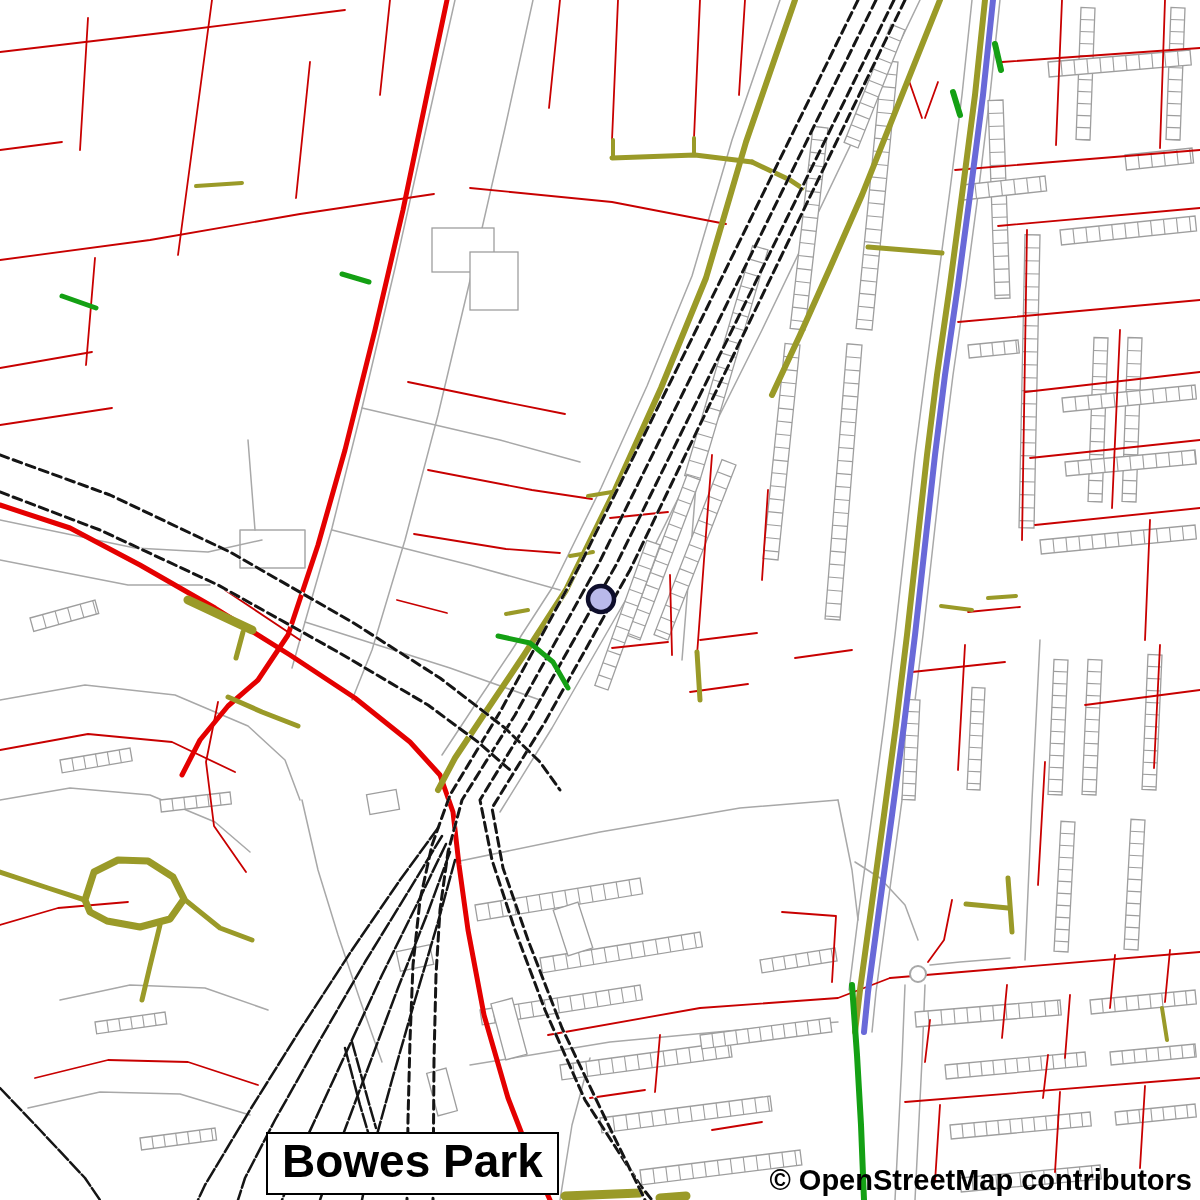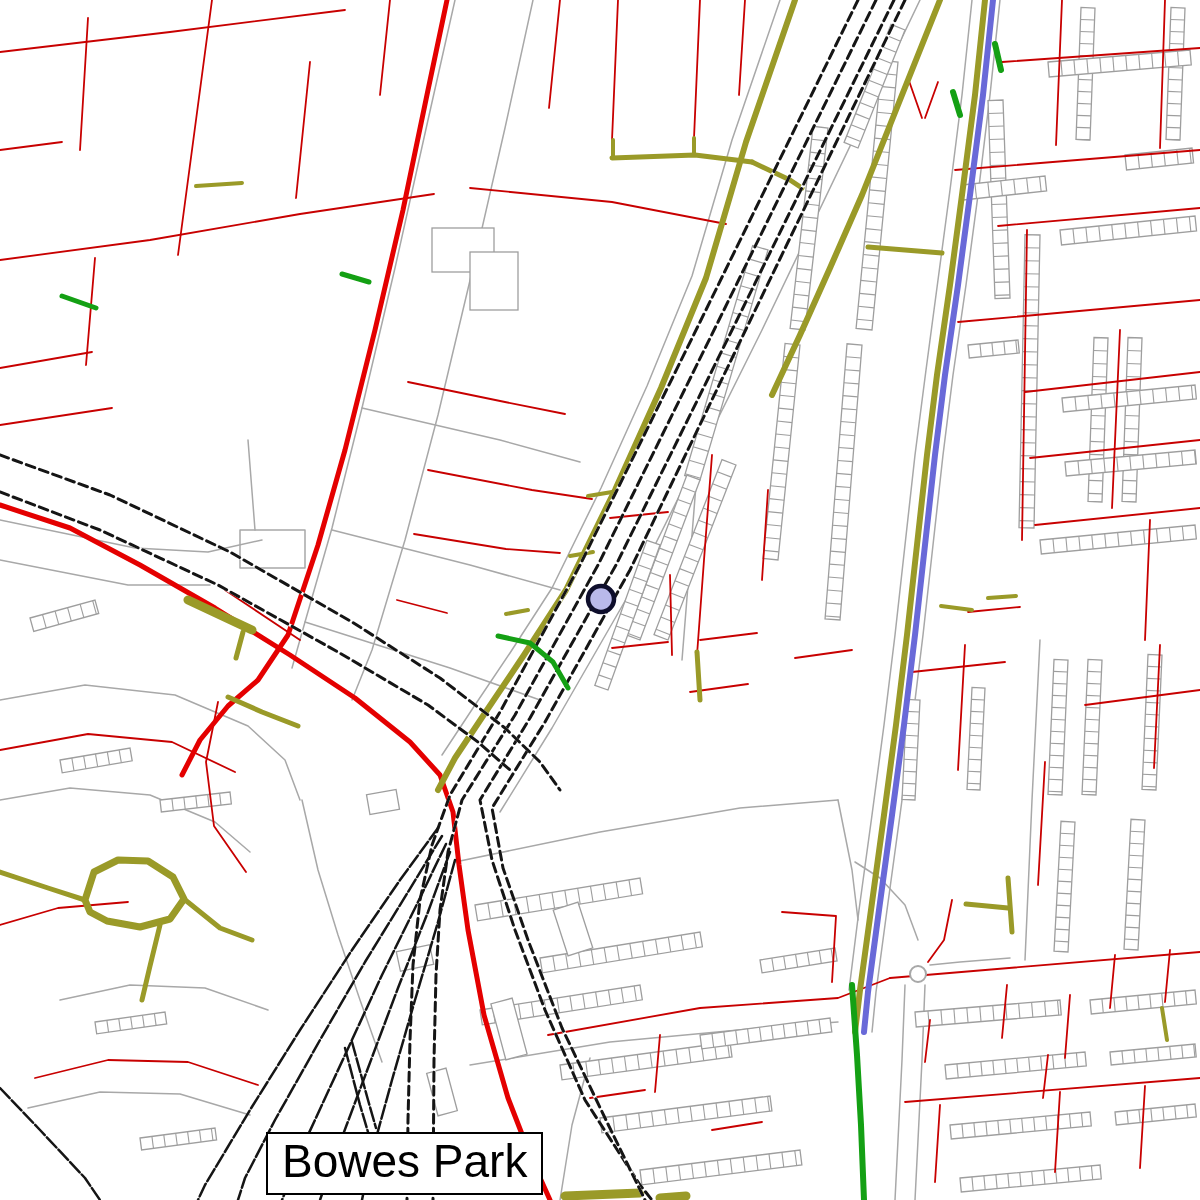--- a/index.html
+++ b/index.html
@@ -4,21 +4,21 @@
 <style>
   html,body{margin:0;padding:0;background:#ffffff;}
   body{width:1200px;height:1200px;position:relative;overflow:hidden;
        font-family:"Liberation Sans", sans-serif;}
   #map-wrap{position:absolute;left:0;top:0;width:1200px;height:1200px;}
   svg{display:block;}
   .place-label{
     position:absolute;left:266px;top:1132px;
     background:#ffffff;border:2px solid #000000;
     padding:2px 14px 6px 14px;
-    font-size:46px;font-weight:normal;color:#000000;line-height:1.1;
+    font-size:46px;font-weight:bold;color:#000000;line-height:1.1;
     white-space:nowrap;
   }
   .attribution{
     position:absolute;right:8px;bottom:4px;
     text-align:right;color:#000000;font-weight:bold;
     font-size:29px;line-height:32px;white-space:nowrap;
   }
 </style>
 </head>
 <body>
@@ -789,13 +789,14 @@
         <polyline points="852,985 857,1055 861,1125 864,1200" fill="none" stroke="#14a014" stroke-width="6" stroke-linecap="round" stroke-linejoin="round"></polyline>
       </g>
       <circle cx="918" cy="974" r="8" fill="#ffffff" stroke="#a8a8a8" stroke-width="2"></circle>
       <circle cx="601" cy="599" r="13" fill="#b9b9ea" stroke="#0e0e2c" stroke-width="4.5"></circle>
     </svg>
 </div>
 
 <div class="place-label">Bowes Park</div>
 
 <div class="attribution">
+  <div>© OpenStreetMap contributors</div>
 </div>
 
 </body></html>

